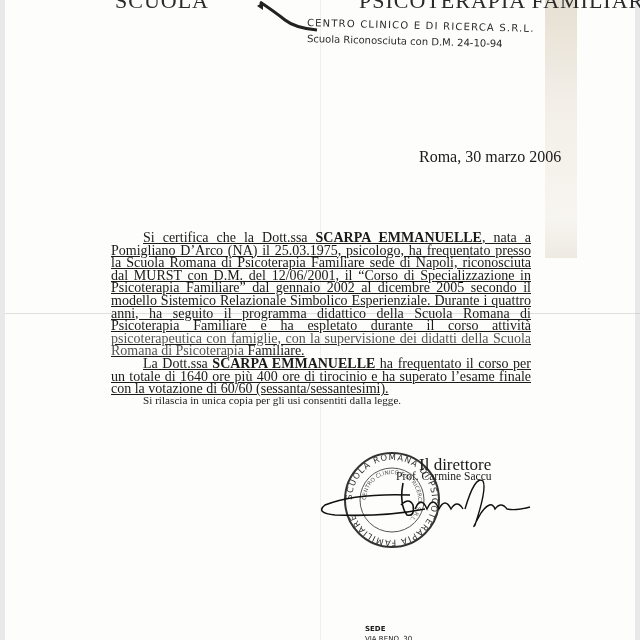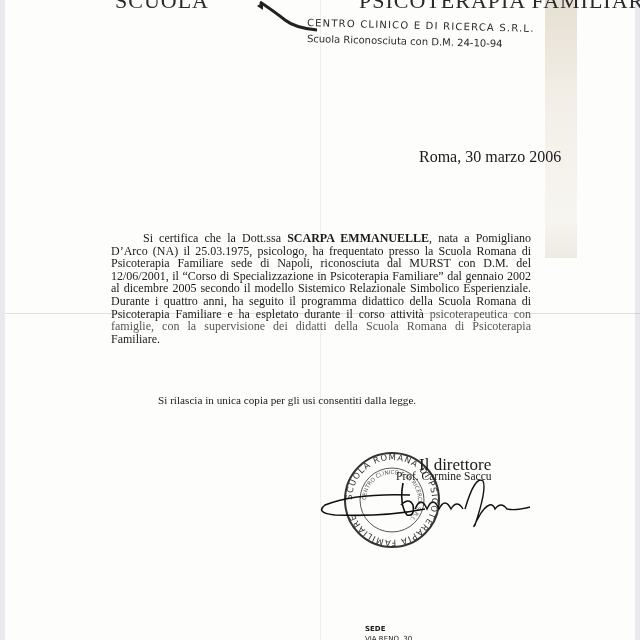--- a/index.html
+++ b/index.html
@@ -34,27 +34,27 @@
   }
   .hdr-sub2 {
     position:absolute; left:307px; top:33px; font-family:"DejaVu Sans", sans-serif;
     font-size:10px; color:#2a2a2a; transform:rotate(1.5deg); transform-origin:left;
   }
   .date {
     position:absolute; left:419px; top:148px; font-size:16px;
   }
   .body {
     position:absolute; left:111px; top:232px; width:420px;
-    font-size:12px; line-height:12.6px; text-align:justify;
+    font-size:14px; line-height:12.6px; text-align:justify;text-decoration:underline;
   }
   .body p { margin:0; text-indent:32px; }
   .body b { font-weight:bold; }
   .body .faded { color:#555; }
   .release {
-    position:absolute; left:158px; top:394px; font-size:11.2px;
+    position:absolute; left:143px; top:394px; font-size:11.2px;
   }
   .stamp {
     position:absolute; left:342px; top:450px; width:100px; height:100px;
   }
   .sign-role { position:absolute; left:419px; top:455px; font-size:17px; }
   .sign-name { position:absolute; left:396px; top:470px; font-size:11.5px;text-align:center; }
   .signature { position:absolute; left:315px; top:465px; width:220px; height:70px; }
   .footer-1 {
     position:absolute; left:365px; top:625px; font-family:"DejaVu Sans", sans-serif;
     font-size:7px; font-weight:bold;
@@ -82,20 +82,21 @@
   <path d="M2 6 L8 2 L8 10 Z" fill="#222"></path>
 </svg>
 
 <div class="hdr-sub1">CENTRO CLINICO E DI RICERCA S.R.L.</div>
 <div class="hdr-sub2">Scuola Riconosciuta con D.M. 24-10-94</div>
 
 <div class="date">Roma, 30 marzo 2006</div>
 
 <div class="body">
   <p><span>Si certifica che la Dott.ssa </span><b>SCARPA EMMANUELLE</b><span>, nata a Pomigliano D’Arco (NA) il 25.03.1975, psicologo, ha frequentato presso la Scuola Romana di Psicoterapia Familiare sede di Napoli, riconosciuta dal MURST con D.M. del 12/06/2001, il “Corso di Specializzazione in Psicoterapia Familiare” dal gennaio 2002 al dicembre 2005 secondo il modello Sistemico Relazionale Simbolico Esperienziale. Durante i quattro anni, ha seguito il programma didattico della Scuola Romana di Psicoterapia Familiare e ha espletato durante il corso attività </span><span class="faded">psicoterapeutica con famiglie, con la supervisione dei didatti della Scuola Romana di Psicoterapia</span><span> Familiare.</span></p>
+  <p><span>La Dott.ssa </span><b>SCARPA EMMANUELLE</b><span> ha frequentato il corso per un totale di 1640 ore più 400 ore di tirocinio e ha superato l’esame finale con la votazione di 60/60 (sessanta/sessantesimi).</span></p>
 </div>
 
 <div class="release">Si rilascia in unica copia per gli usi consentiti dalla legge.</div>
 
 <svg class="stamp" viewBox="0 0 100 100">
   <circle cx="50" cy="50" r="47" fill="none" stroke="#333" stroke-width="2"></circle>
   <circle cx="50" cy="50" r="32" fill="none" stroke="#555" stroke-width="1"></circle>
   <defs>
     <path id="outerArc" d="M50,50 m-40,0 a40,40 0 1,1 80,0 a40,40 0 1,1 -80,0"></path>
     <path id="innerArc" d="M50,50 m-26,0 a26,26 0 1,1 52,0 a26,26 0 1,1 -52,0"></path>

